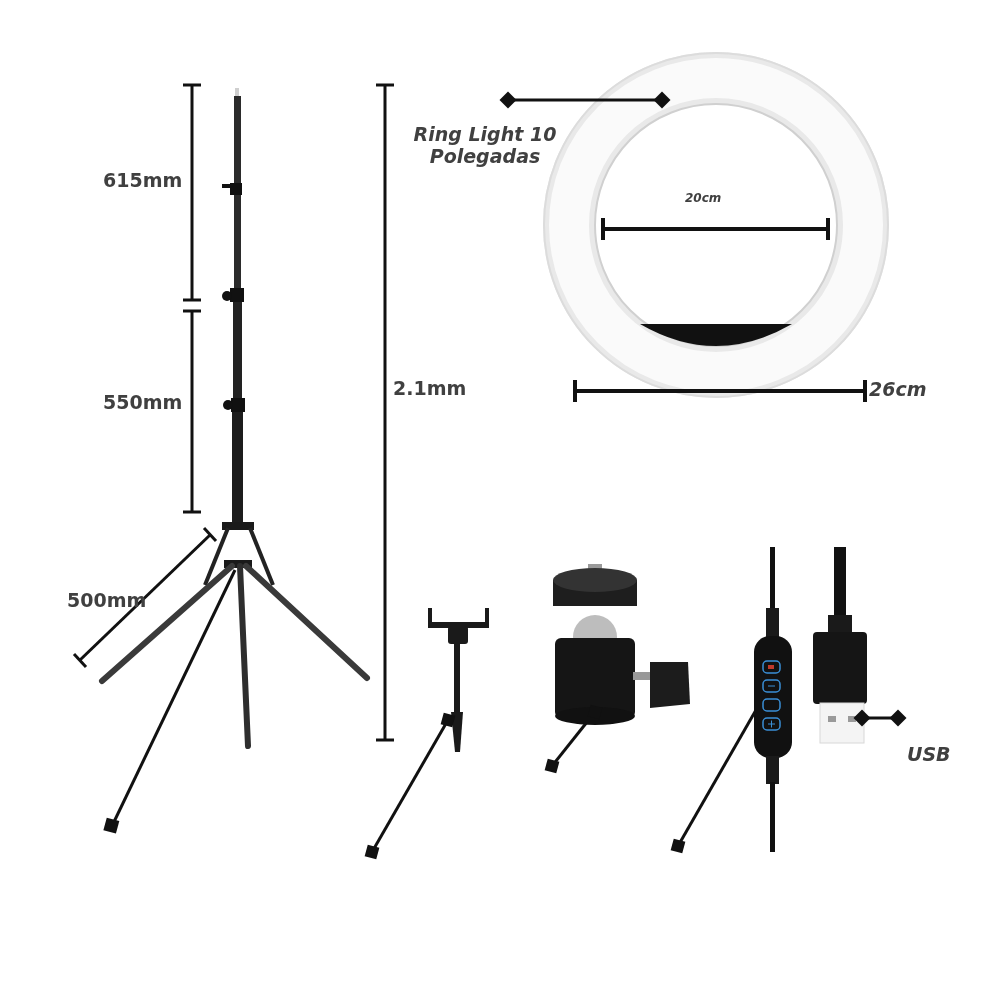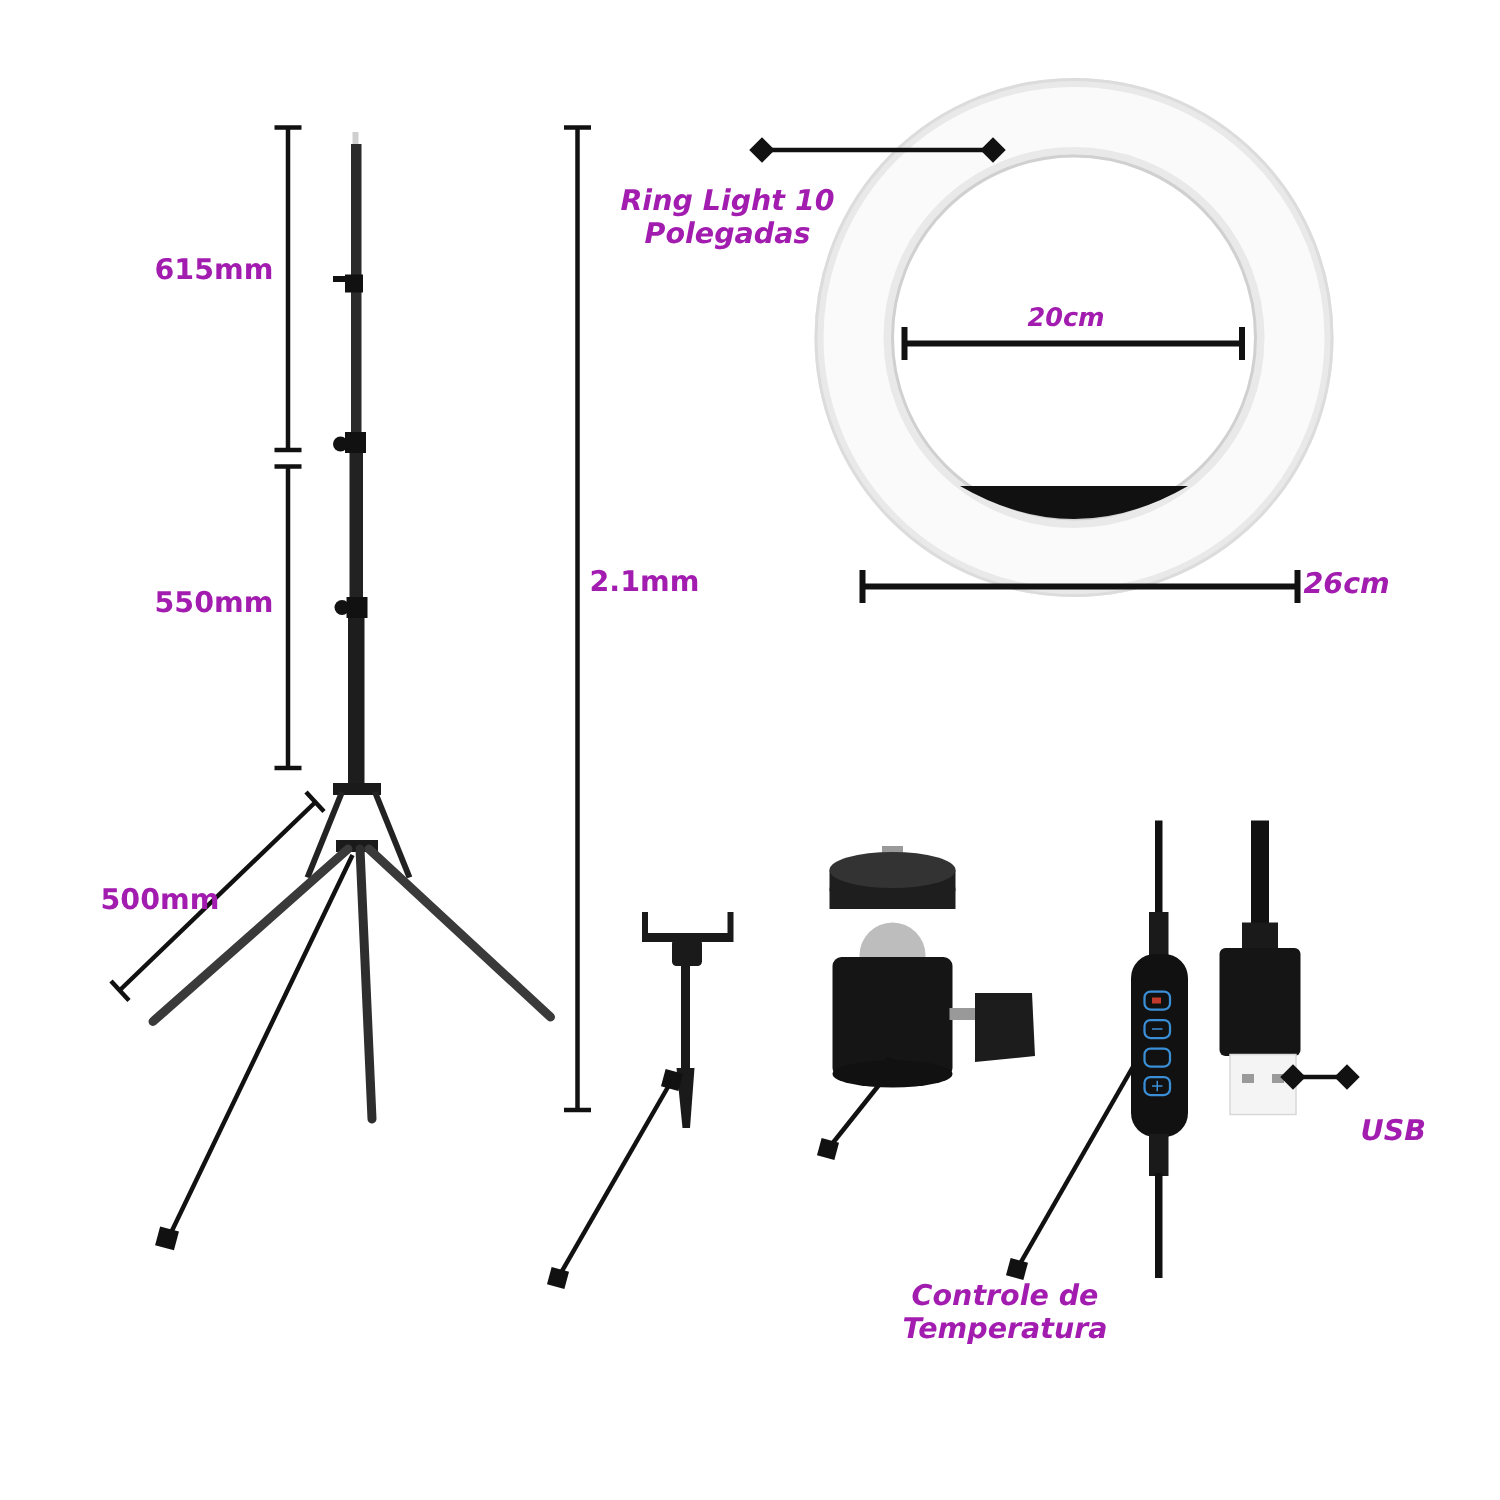--- a/index.html
+++ b/index.html
@@ -1,19 +1,19 @@
 <!DOCTYPE html>
 <html><head>
   <meta charset="utf-8">
   <style>
     html, body { margin: 0; padding: 0; background: #ffffff; }
     body { width: 1000px; height: 1000px; position: relative; overflow: hidden;
            font-family: "DejaVu Sans", sans-serif; }
     .canvas { position: absolute; left: 0; top: 0; width: 1000px; height: 1000px; }
-    .lbl { position: absolute; font-weight: bold; color: #a21caf; font-size: 19px; line-height: 1.15; }
+    .lbl { position: absolute; font-weight: bold; color: #404040; font-size: 19px; line-height: 1.15; }
     .lbl.it { font-style: italic; text-align: center; }
     svg { position: absolute; left: 0; top: 0; }
   </style>
 </head>
 <body>
 
 <div class="canvas">
 
 <svg width="1000" height="1000" viewBox="0 0 1000 1000">
 
@@ -158,27 +158,23 @@
 <div class="lbl" style="left:103px; top:170px;">615mm</div>
 <div class="lbl" style="left:103px; top:392px;">550mm</div>
 <div class="lbl" style="left:67px; top:590px;">500mm</div>
 <div class="lbl" style="left:393px; top:378px;">2.1mm</div>
 
 
 <div class="lbl it" style="left:405px; top:124px; width:160px;">
   <div>Ring Light 10</div>
   <div>Polegadas</div>
 </div>
-<div class="lbl it" style="left:685px; top:203px; font-size:17px;">20cm</div>
+<div class="lbl it" style="left:685px; top:192px; font-size:12px;">20cm</div>
 <div class="lbl it" style="left:869px; top:379px;">26cm</div>
 
 <div class="lbl it" style="left:230px; top:862px; width:222px;">
 </div>
 
 
-<div class="lbl it" style="left:590px; top:854px; width:160px;">
-  <div>Controle de</div>
-  <div>Temperatura</div>
-</div>
 
 <div class="lbl it" style="left:907px; top:744px;">USB</div>
 
 </div>
 
 </body></html>

